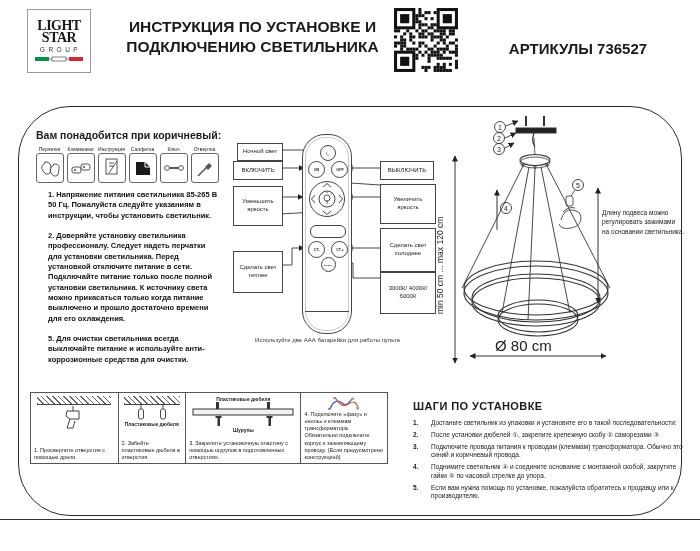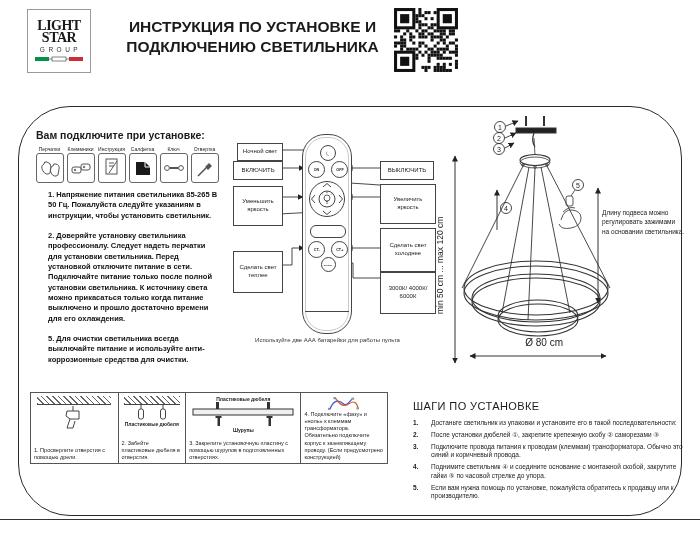--- a/index.html
+++ b/index.html
@@ -35,24 +35,24 @@
   .rbtn{position:absolute;border:1px solid #444;border-radius:50%;display:flex;
         align-items:center;justify-content:center;background:#fff;}
   .rbtn span{font-size:6px;transform:scale(.62);font-weight:bold;color:#222;white-space:nowrap;}
   .pill{position:absolute;left:7px;top:90px;width:34px;height:11px;border:1px solid #444;border-radius:6px;}
   .bat-line{position:absolute;left:2px;right:2px;top:176px;border-top:1.2px solid #444;}
   .bat-note{left:235px;top:337px;width:185px;text-align:center;font-size:6px;color:#333;}
   
   .vlabel{left:433px;top:163px;width:13px;height:205px;writing-mode:vertical-rl;transform:rotate(180deg);
           font-size:8.5px;display:flex;align-items:center;justify-content:center;white-space:nowrap;color:#222;}
   .adj-note{left:602px;top:208px;width:92px;font-size:6.5px;line-height:1.45;color:#222;}
-  .dia-label{left:483px;top:337px;width:80px;text-align:right;font-size:10px;color:#222;}
+  .dia-label{left:495px;top:337px;width:80px;text-align:left;font-size:15px;color:#222;}
   
   .steps{left:413px;top:400px;width:272px;}
-  .steps-head{font-weight:normal;font-size:11px;letter-spacing:.4px;margin-bottom:7px;}
+  .steps-head{font-weight:bold;font-size:11px;letter-spacing:.4px;margin-bottom:7px;}
   .step{display:flex;margin-bottom:3px;font-size:6.5px;line-height:1.35;}
   .step .n{width:18px;font-weight:bold;flex:none;}
   
   .strip{left:30px;top:392px;width:358px;height:72px;border:1px solid #555;display:flex;box-sizing:border-box;}
   .cell{border-right:1px solid #555;box-sizing:border-box;padding:3px 3px 2px 3px;display:flex;
         flex-direction:column;align-items:center;}
   .cell:last-child{border-right:none;}
   .hatch{height:8px;width:92%;background:repeating-linear-gradient(45deg,#666 0 1px,transparent 1px 4px);
          border-bottom:1px solid #444;}
   .cap{font-size:5.5px;line-height:1.3;color:#222;align-self:stretch;margin-top:auto;}
@@ -226,24 +226,25 @@
         <rect x="30" y="60" width="3" height="3" fill="#111"></rect>
         <rect x="39" y="60" width="3" height="3" fill="#111"></rect>
         <rect x="42" y="60" width="3" height="3" fill="#111"></rect>
         <rect x="45" y="60" width="3" height="3" fill="#111"></rect>
         <rect x="48" y="60" width="3" height="3" fill="#111"></rect>
         <rect x="51" y="60" width="3" height="3" fill="#111"></rect>
         <rect x="54" y="60" width="3" height="3" fill="#111"></rect>
       </svg>
     </div>
 
+  <div class="abs articles">АРТИКУЛЫ 736527</div>
 
   <div class="abs main-frame"></div>
 
-  <div class="abs needs-head">Вам подключите при установке:</div>
+  <div class="abs needs-head">Вам понадобится при коричневый:</div>
 
   <div class="abs tools-row">
     <div class="tool">
       <div class="tool-label">Перчатки</div>
       <div class="tool-box">
         <svg width="22" height="24" viewBox="0 0 22 24">
             <g fill="none" stroke="#555" stroke-width="1">
           <path d="M4,15 q-3,-5 1,-7 q0,-3 3,-2 q4,1 4,5 l-1,6 q-4,3 -7,-2z"></path>
           <path d="M12,17 q-2,-6 2,-7 q0,-3 3,-2 q4,1 3,5 l-1,6 q-4,3 -7,-2z"></path>
             </g>

